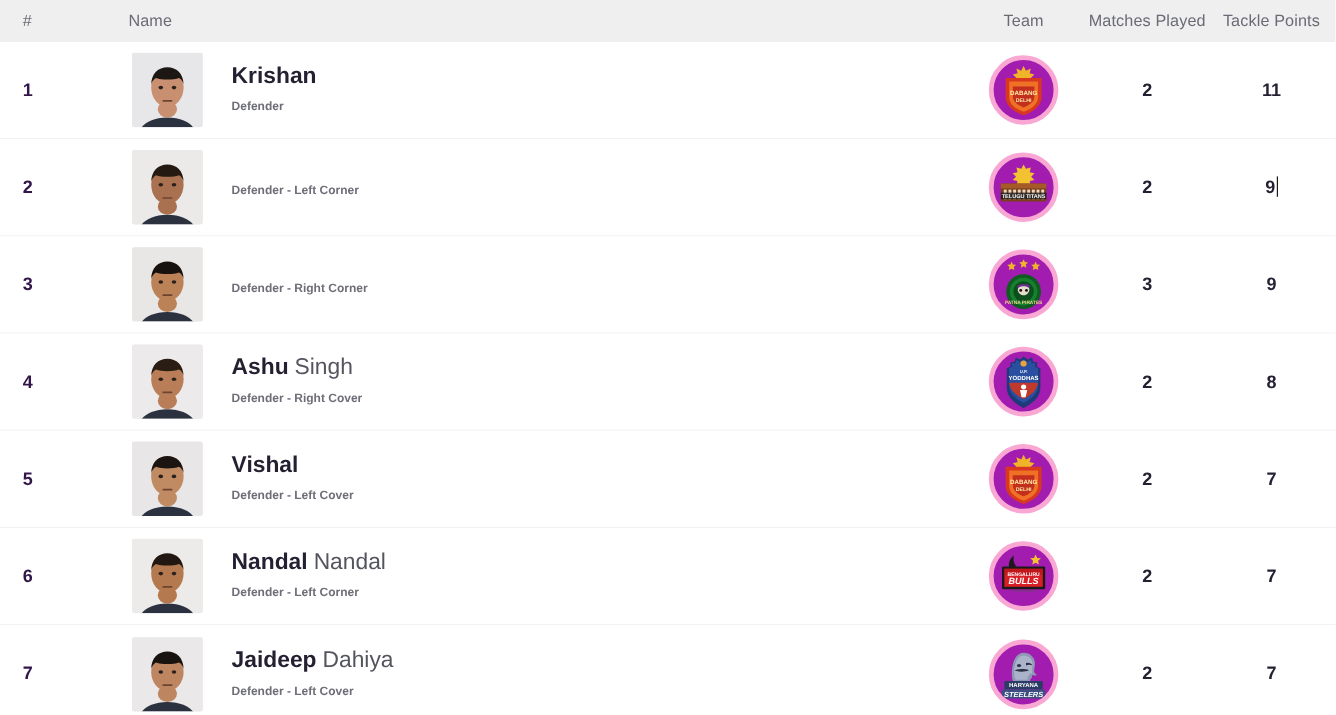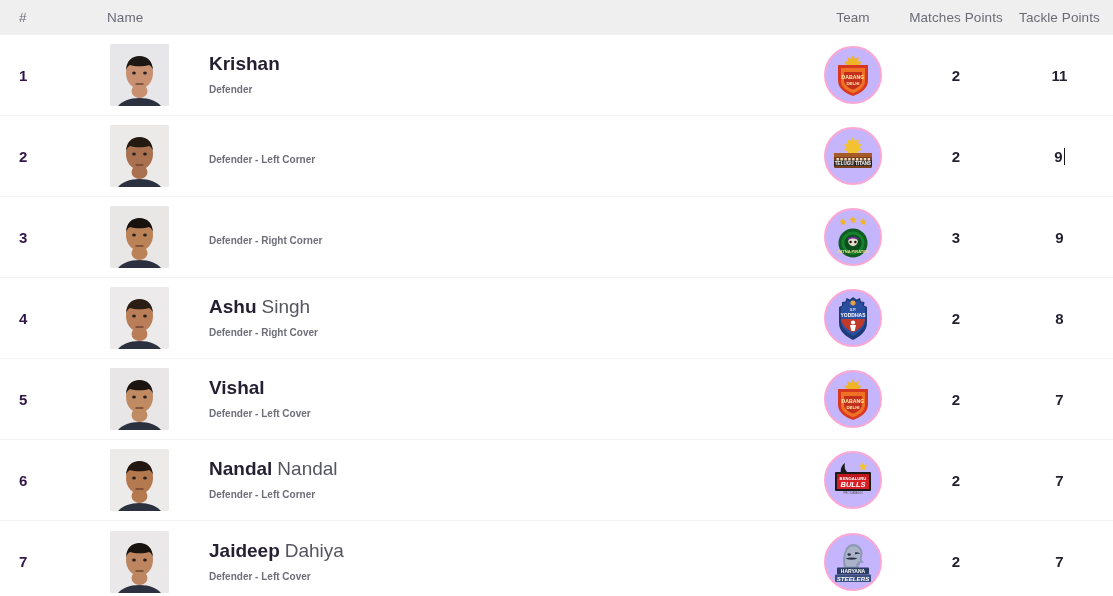--- a/index.html
+++ b/index.html
@@ -64,21 +64,21 @@
   .rank {
     font-size: 15px;
     font-weight: 600;
     color: #32164a;
   }
 
   
   .player {
     display: flex;
     align-items: center;
-    gap: 16px;
+    gap: 0;
   }
   .avatar {
     width: 59px;
     height: 62px;
     flex: 0 0 59px;
     margin-left: 55px;
     margin-right: 24px;
     border-radius: 2px;
     overflow: hidden;
     background: #e9e9ec;
@@ -102,22 +102,22 @@
     font-weight: 700;
     margin-top: 7px;
     white-space: nowrap;
   }
 
   
   .logo-badge {
     width: 58px;
     height: 58px;
     border-radius: 50%;
-    background: #c4b5fd;
-    border: 2px solid #f9a8d4;
+    background: #a21caf;
+    border: 4px solid #f9a8d4;
     display: flex;
     align-items: center;
     justify-content: center;
     overflow: hidden;
   }
   .logo-badge svg { display: block; }
 
   .statnum {
     font-size: 15px;
     font-weight: 700;
@@ -137,21 +137,21 @@
 </style>
 </head>
 <body>
 
 <div class="table-wrap">
 
   <div class="thead">
     <div class="th col-rank">#</div>
     <div class="th col-name">Name</div>
     <div class="th col-team">Team</div>
-    <div class="th col-mp">Matches Points</div>
+    <div class="th col-mp">Matches Played</div>
     <div class="th col-tp">Tackle Points</div>
   </div>
 
   <div class="tbody" id="tbody">
       <div class="row">
     <div class="col-rank rank">1</div>
 
     <div class="col-name player">
       <div class="avatar">
             <svg viewBox="0 0 59 62" preserveAspectRatio="xMidYMid slice">

